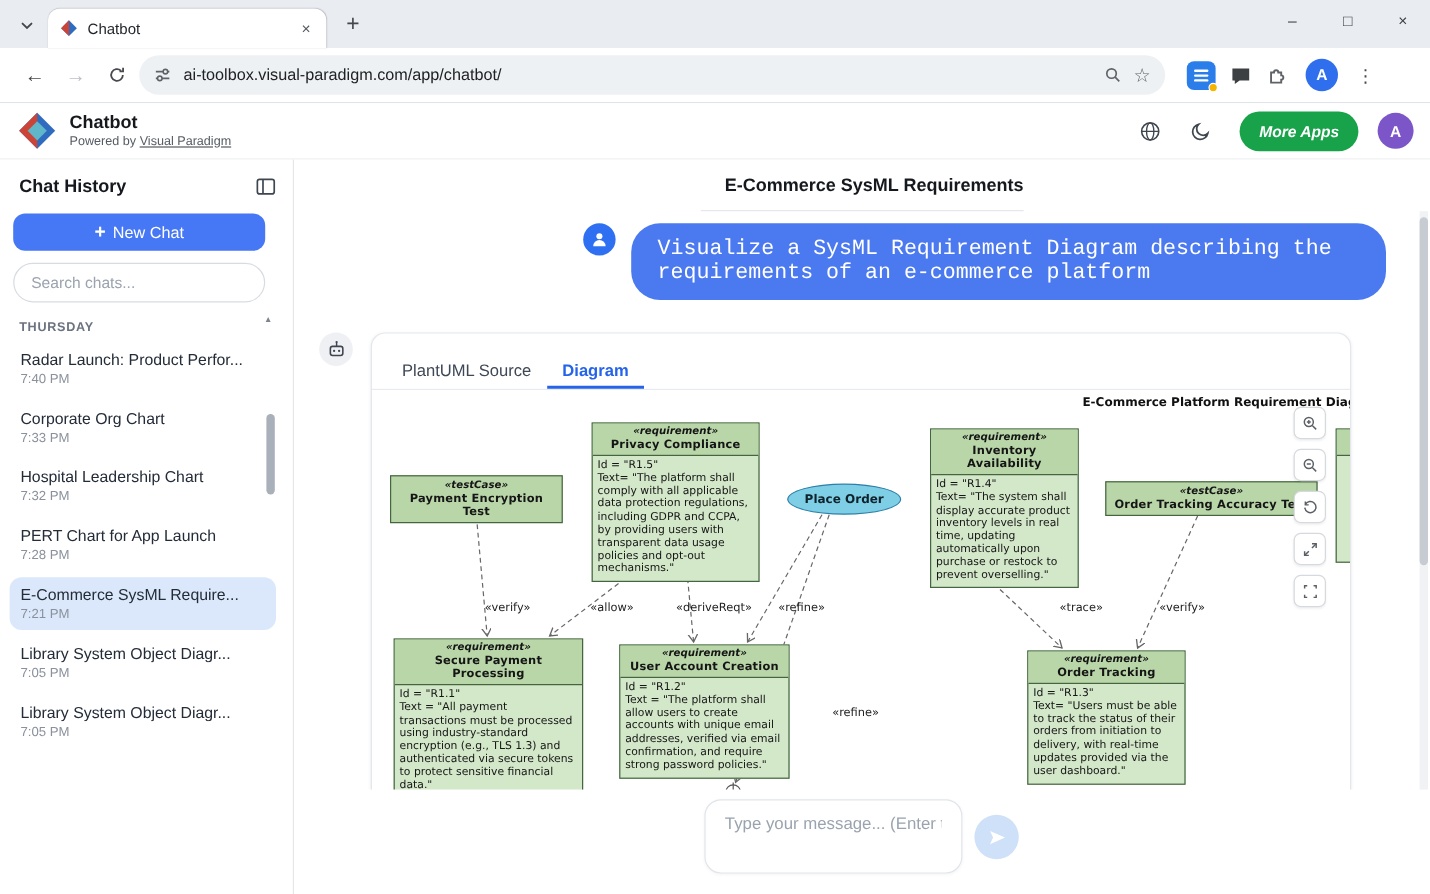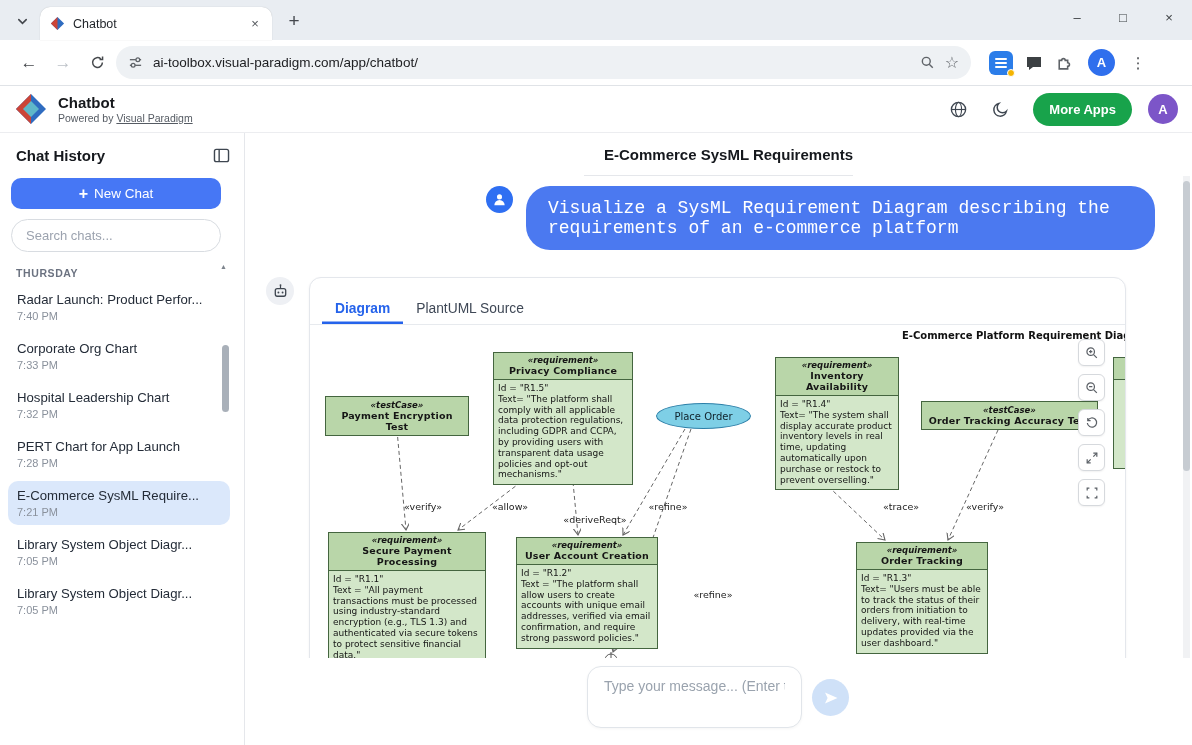--- a/index.html
+++ b/index.html
@@ -33,21 +33,21 @@
   .kebab { font-size:15px; margin-left:6px; }
 
   
   .appheader { height:47px; background:#fff; border-bottom:1px solid #ecedf0; display:flex; align-items:center; padding:0 14px; }
   .vp-logo { width:34px; height:34px; margin-right:10px; }
   .app-title { font-size:15px; font-weight:bold; color:#16181c; line-height:1.15; }
   .app-sub { font-size:10.5px; color:#555b63; }
   .app-sub a { color:#555b63; text-decoration:underline; }
   .hdr-right { margin-left:auto; display:flex; align-items:center; gap:8px; }
   .icon-btn { width:34px; height:34px; border:none; background:transparent; border-radius:50%; color:#3e4650; display:flex; align-items:center; justify-content:center; }
-  .more-apps { height:33px; padding:0 16px; background:#18a34b; border:none; border-radius:17px; color:#fff; font-size:13px; font-weight:bold; margin:0 8px; }
+  .more-apps { height:33px; padding:0 16px; background:#18a34b; border:none; border-radius:17px; color:#fff; font-size:13px; font-weight:bold; margin:0 8px;font-style:italic; }
   .user-avatar { width:30px; height:30px; border-radius:50%; background:#7c55c8; color:#fff; font-size:13px; font-weight:bold; display:flex; align-items:center; justify-content:center; }
 
   
   .content { display:flex; height:612px; }
   .sidebar { width:268px; border-right:1px solid #e5e7eb; position:relative; background:#fff; }
   .sb-head { display:flex; align-items:center; justify-content:space-between; padding:14px 14px 4px 16px; }
   .sb-title { font-size:15px; font-weight:bold; color:#15181d; }
   .sb-collapse { border:none; background:transparent; color:#3e4650; display:flex; }
   .new-chat { display:flex; align-items:center; justify-content:center; gap:6px; width:210px; margin:10px 11px 0; height:31px; background:#4677f5; border:none; border-radius:10px; color:#fff; font-size:13.5px; }
   .new-chat .plus { font-size:16px; font-weight:bold; }
@@ -78,21 +78,21 @@
   
   .canvas { position:relative; width:815px; height:520px; overflow:hidden; font-family:"DejaVu Sans",sans-serif; }
   .dg-title { position:absolute; left:592px; top:5px; font-size:10px; font-weight:bold; color:#111; white-space:nowrap; }
   .edges { position:absolute; left:0; top:0; pointer-events:none; }
   .dnode { position:absolute; border:1px solid #44653f; background:#d3e7c9; color:#151515; }
   .dnode-head { background:#b9d6a9; border-bottom:1px solid #44653f; text-align:center; padding:2px 4px 3px; }
   .stereo { font-style:italic; font-size:8.5px; font-weight:bold; }
   .nname { font-weight:bold; font-size:9.5px; letter-spacing:.2px; }
   .dnode-body { padding:3px 4px 4px; font-size:9px; line-height:1.2; }
   .tcase { display:flex; flex-direction:column; justify-content:center; background:#b9d6a9; text-align:center; padding:3px 6px; }
-  .ellipse { position:absolute; border-radius:50%; background:#7ecfe6; border:1px solid #2c7fa8; display:flex; align-items:center; justify-content:center; font-weight:normal; font-size:10px; color:#10222b; }
+  .ellipse { position:absolute; border-radius:50%; background:#7ecfe6; border:1px solid #2c7fa8; display:flex; align-items:center; justify-content:center; font-weight:bold; font-size:10px; color:#10222b; }
   .elabel { position:absolute; transform:translateX(-50%); font-size:9.5px; color:#222; white-space:nowrap; }
   .dg-toolbar { position:absolute; right:20px; top:14px; display:flex; flex-direction:column; gap:8px; }
   .dg-btn { width:27px; height:27px; background:#fff; border:1px solid #d6d9dd; border-radius:6px; display:flex; align-items:center; justify-content:center; color:#5b6066; box-shadow:0 1px 2px rgba(0,0,0,.06); }
 
   
   .input-area { height:87px; display:flex; align-items:flex-start; gap:10px; padding:8px 21px 0 20px; }
   .msg-input { flex:1; height:62px; border:1px solid #e1e5ea; border-radius:14px; padding:0 16px 22px; font-size:14px; color:#333; outline:none; box-shadow:0 1px 3px rgba(0,0,0,.04); font-family:"Liberation Sans",sans-serif; }
   .msg-input::placeholder { color:#9aa3ae; }
   .send-btn { width:37px; height:37px; border:none; border-radius:50%; background:#cfe1f8; display:flex; align-items:center; justify-content:center; margin-top:13px; }
 
@@ -284,22 +284,22 @@
                 <line x1="9" y1="2.5" x2="9" y2="6" stroke="currentColor" stroke-width="1.3"></line>
                 <circle cx="9" cy="2.2" r="1" fill="currentColor"></circle>
                 <rect x="3.5" y="6" width="11" height="8" rx="2" fill="none" stroke="currentColor" stroke-width="1.4"></rect>
                 <circle cx="6.8" cy="10" r="1" fill="currentColor"></circle>
                 <circle cx="11.2" cy="10" r="1" fill="currentColor"></circle>
               </svg>
           </span>
 
           <div class="card">
             <div class="card-tabs">
+              <button class="ctab">PlantUML Source</button>
               <button class="ctab active">Diagram</button>
-              <button class="ctab">PlantUML Source</button>
             </div>
 
             <div class="canvas">
               <div class="dg-title">E-Commerce Platform Requirement Diagram</div>
 
               <svg class="edges" width="815" height="520">
                 <defs>
                   <marker id="arrow" markerWidth="10" markerHeight="10" refX="6.5" refY="4" orient="auto" markerUnits="userSpaceOnUse">
                     <path d="M0,0 L6.5,4 L0,8" fill="none" stroke="#666" stroke-width="1.1"></path>
                   </marker>
@@ -388,21 +388,21 @@
                   <div class="nname">Order Tracking</div>
                 </div>
                 <div class="dnode-body">
                   <div>Id = "R1.3"</div>
                   <div>Text= "Users must be able to track the status of their orders from initiation to delivery, with real-time updates provided via the user dashboard."</div>
                 </div>
               </div>
 
               <span class="elabel" style="left:113px;top:176px;">«verify»</span>
               <span class="elabel" style="left:200px;top:176px;">«allow»</span>
-              <span class="elabel" style="left:285px;top:189px;">«deriveReqt»</span>
+              <span class="elabel" style="left:285px;top:176px;">«deriveReqt»</span>
               <span class="elabel" style="left:358px;top:176px;">«refine»</span>
               <span class="elabel" style="left:591px;top:176px;">«trace»</span>
               <span class="elabel" style="left:675px;top:176px;">«verify»</span>
               <span class="elabel" style="left:403px;top:264px;">«refine»</span>
 
               <div class="dg-toolbar">
                 <button class="dg-btn">
                   <svg width="14" height="14" viewBox="0 0 16 16">
                       <circle cx="6.5" cy="6.5" r="4.3" fill="none" stroke="currentColor" stroke-width="1.4"></circle>
                       <line x1="9.8" y1="9.8" x2="13.5" y2="13.5" stroke="currentColor" stroke-width="1.4"></line>

